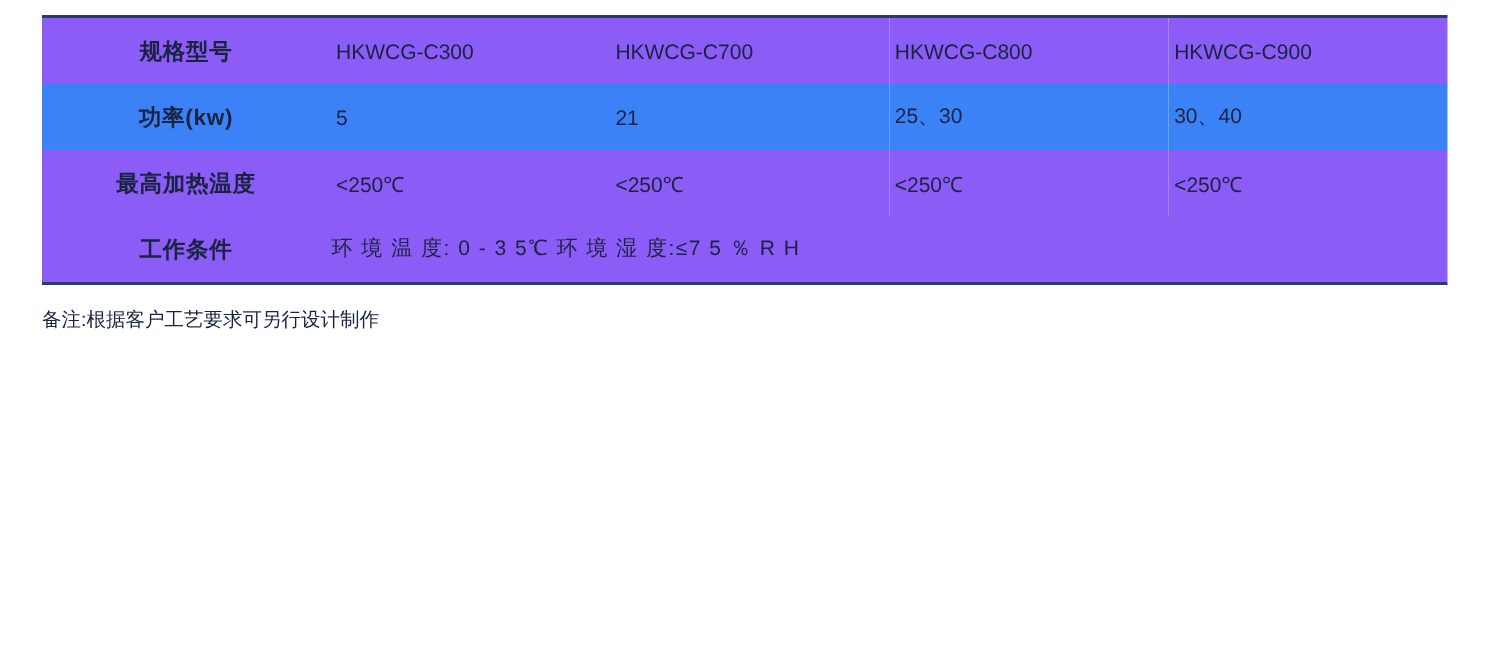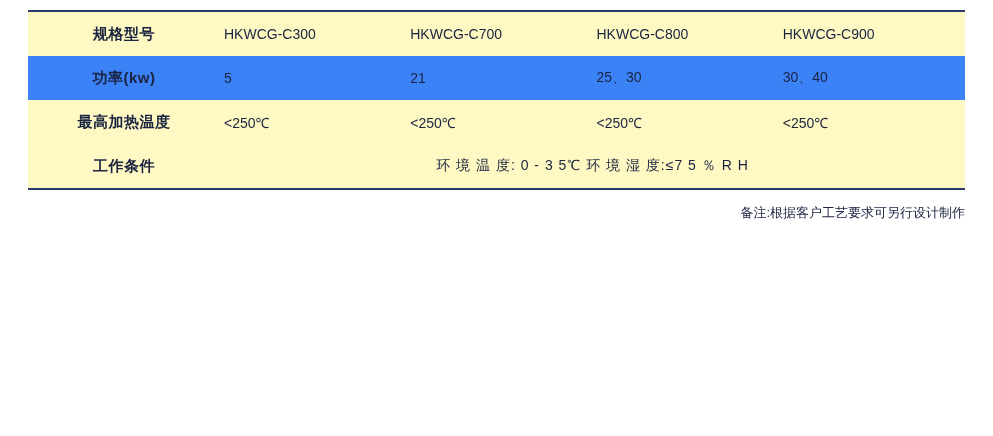--- a/index.html
+++ b/index.html
@@ -35,47 +35,45 @@
     border-collapse: collapse;
     table-layout: fixed;
   }
   table.spec tr {
     height: 44px;
   }
   table.spec tr.alt {
     background: #3b82f6;
   }
   table.spec tr.plain {
-    background: #fef9c3;
+    background: #8b5cf6;
   }
   table.spec th.label {
     width: 180px;
     text-align: center;
     font-size: 15px;
     font-weight: bold;
     color: #1a2340;
     padding: 0 6px;
     letter-spacing: 0.5px;
   }
   table.spec td.val {
     text-align: left;
     font-size: 14px;
     color: #1a2340;
     font-weight: normal;
     padding: 0 4px;
   }
   table.spec td.wide {
-    text-align: center;
     font-size: 14px;
     color: #1a2340;
     letter-spacing: 1px;
   }
   .note {
     width: 937px;
-    text-align: right;
     font-size: 13px;
     color: #1a2340;
     padding: 14px 0 0 0;
     box-sizing: border-box;
   }
 </style>
 </head>
 <body>
 
 <div class="page">

